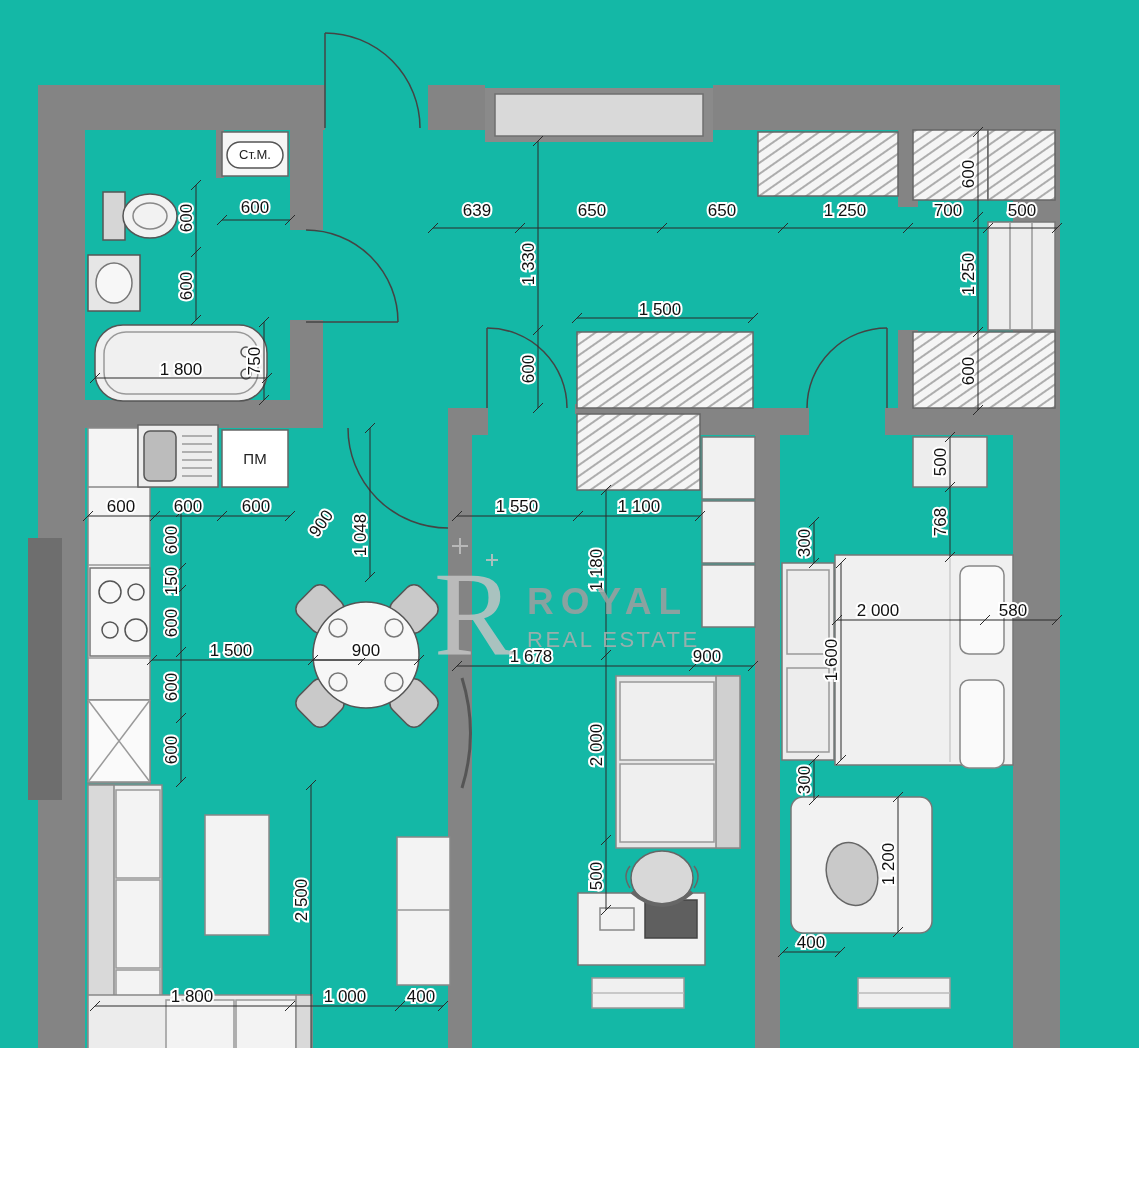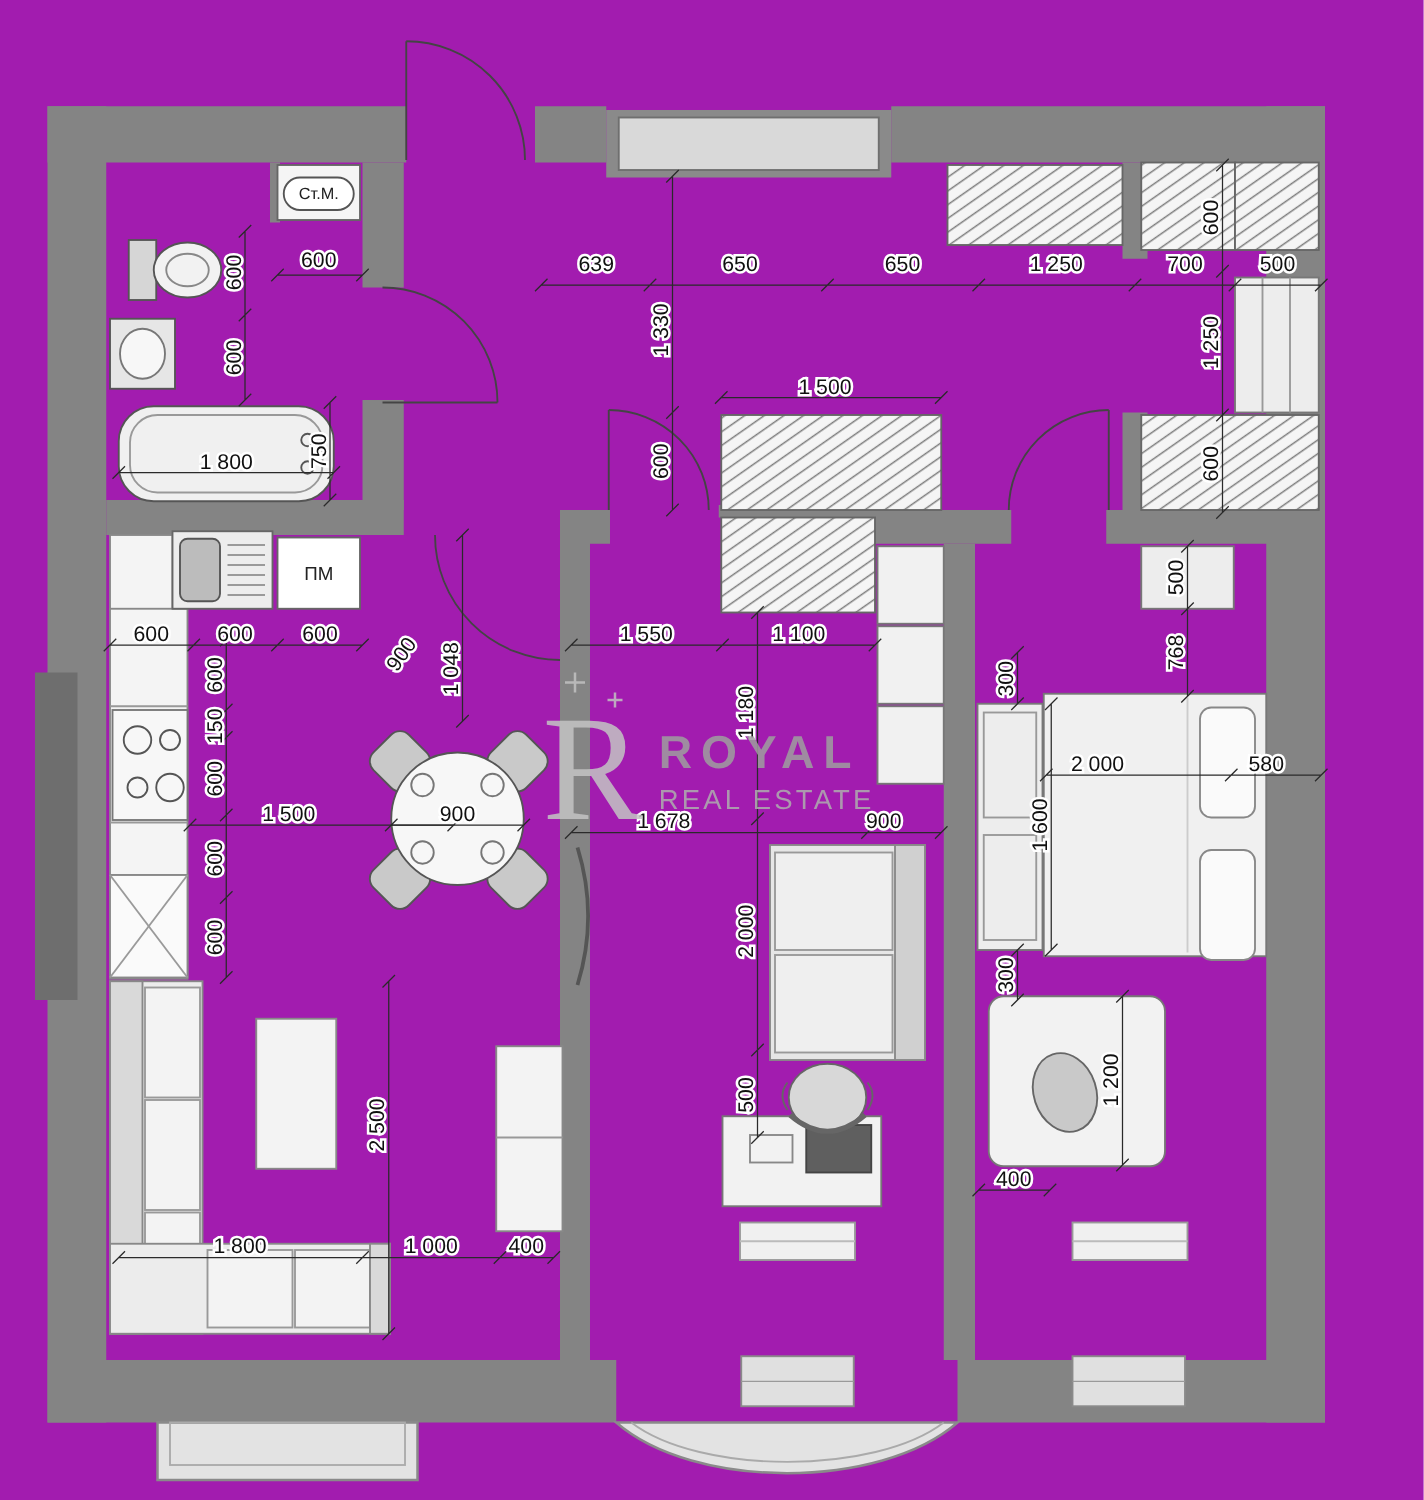--- a/index.html
+++ b/index.html
@@ -1,16 +1,16 @@
 <!DOCTYPE html>
 <html><head>
 <meta charset="utf-8">
 <style>
   html,body{margin:0;padding:0;background:#ffffff;}
-  .page{position:relative;width:1139px;height:1200px;background:#a21caf;overflow:hidden;
+  .page{position:relative;width:1139px;height:1048px;background:#14b8a6;overflow:hidden;
         font-family:"Liberation Sans",sans-serif;}
   svg{display:block;}
   .dim{font:17px "Liberation Sans",sans-serif;fill:#101010;text-anchor:middle;
        dominant-baseline:middle;paint-order:stroke;stroke:#ffffff;stroke-width:4px;}
   .appl{font:15px "Liberation Sans",sans-serif;fill:#222;text-anchor:middle;dominant-baseline:middle;}
   .appl-sm{font:13px "Liberation Sans",sans-serif;fill:#222;text-anchor:middle;dominant-baseline:middle;}
   .wm-logo{font:120px "Liberation Serif",serif;fill:#c4c4c4;}
   .wm-top{font:bold 37px "Liberation Sans",sans-serif;fill:#9f9f9f;letter-spacing:7px;}
   .wm-bottom{font:22px "Liberation Sans",sans-serif;fill:#aeaeae;letter-spacing:2.5px;}
   .dimline{stroke:#2a2a2a;stroke-width:1;fill:none;}

